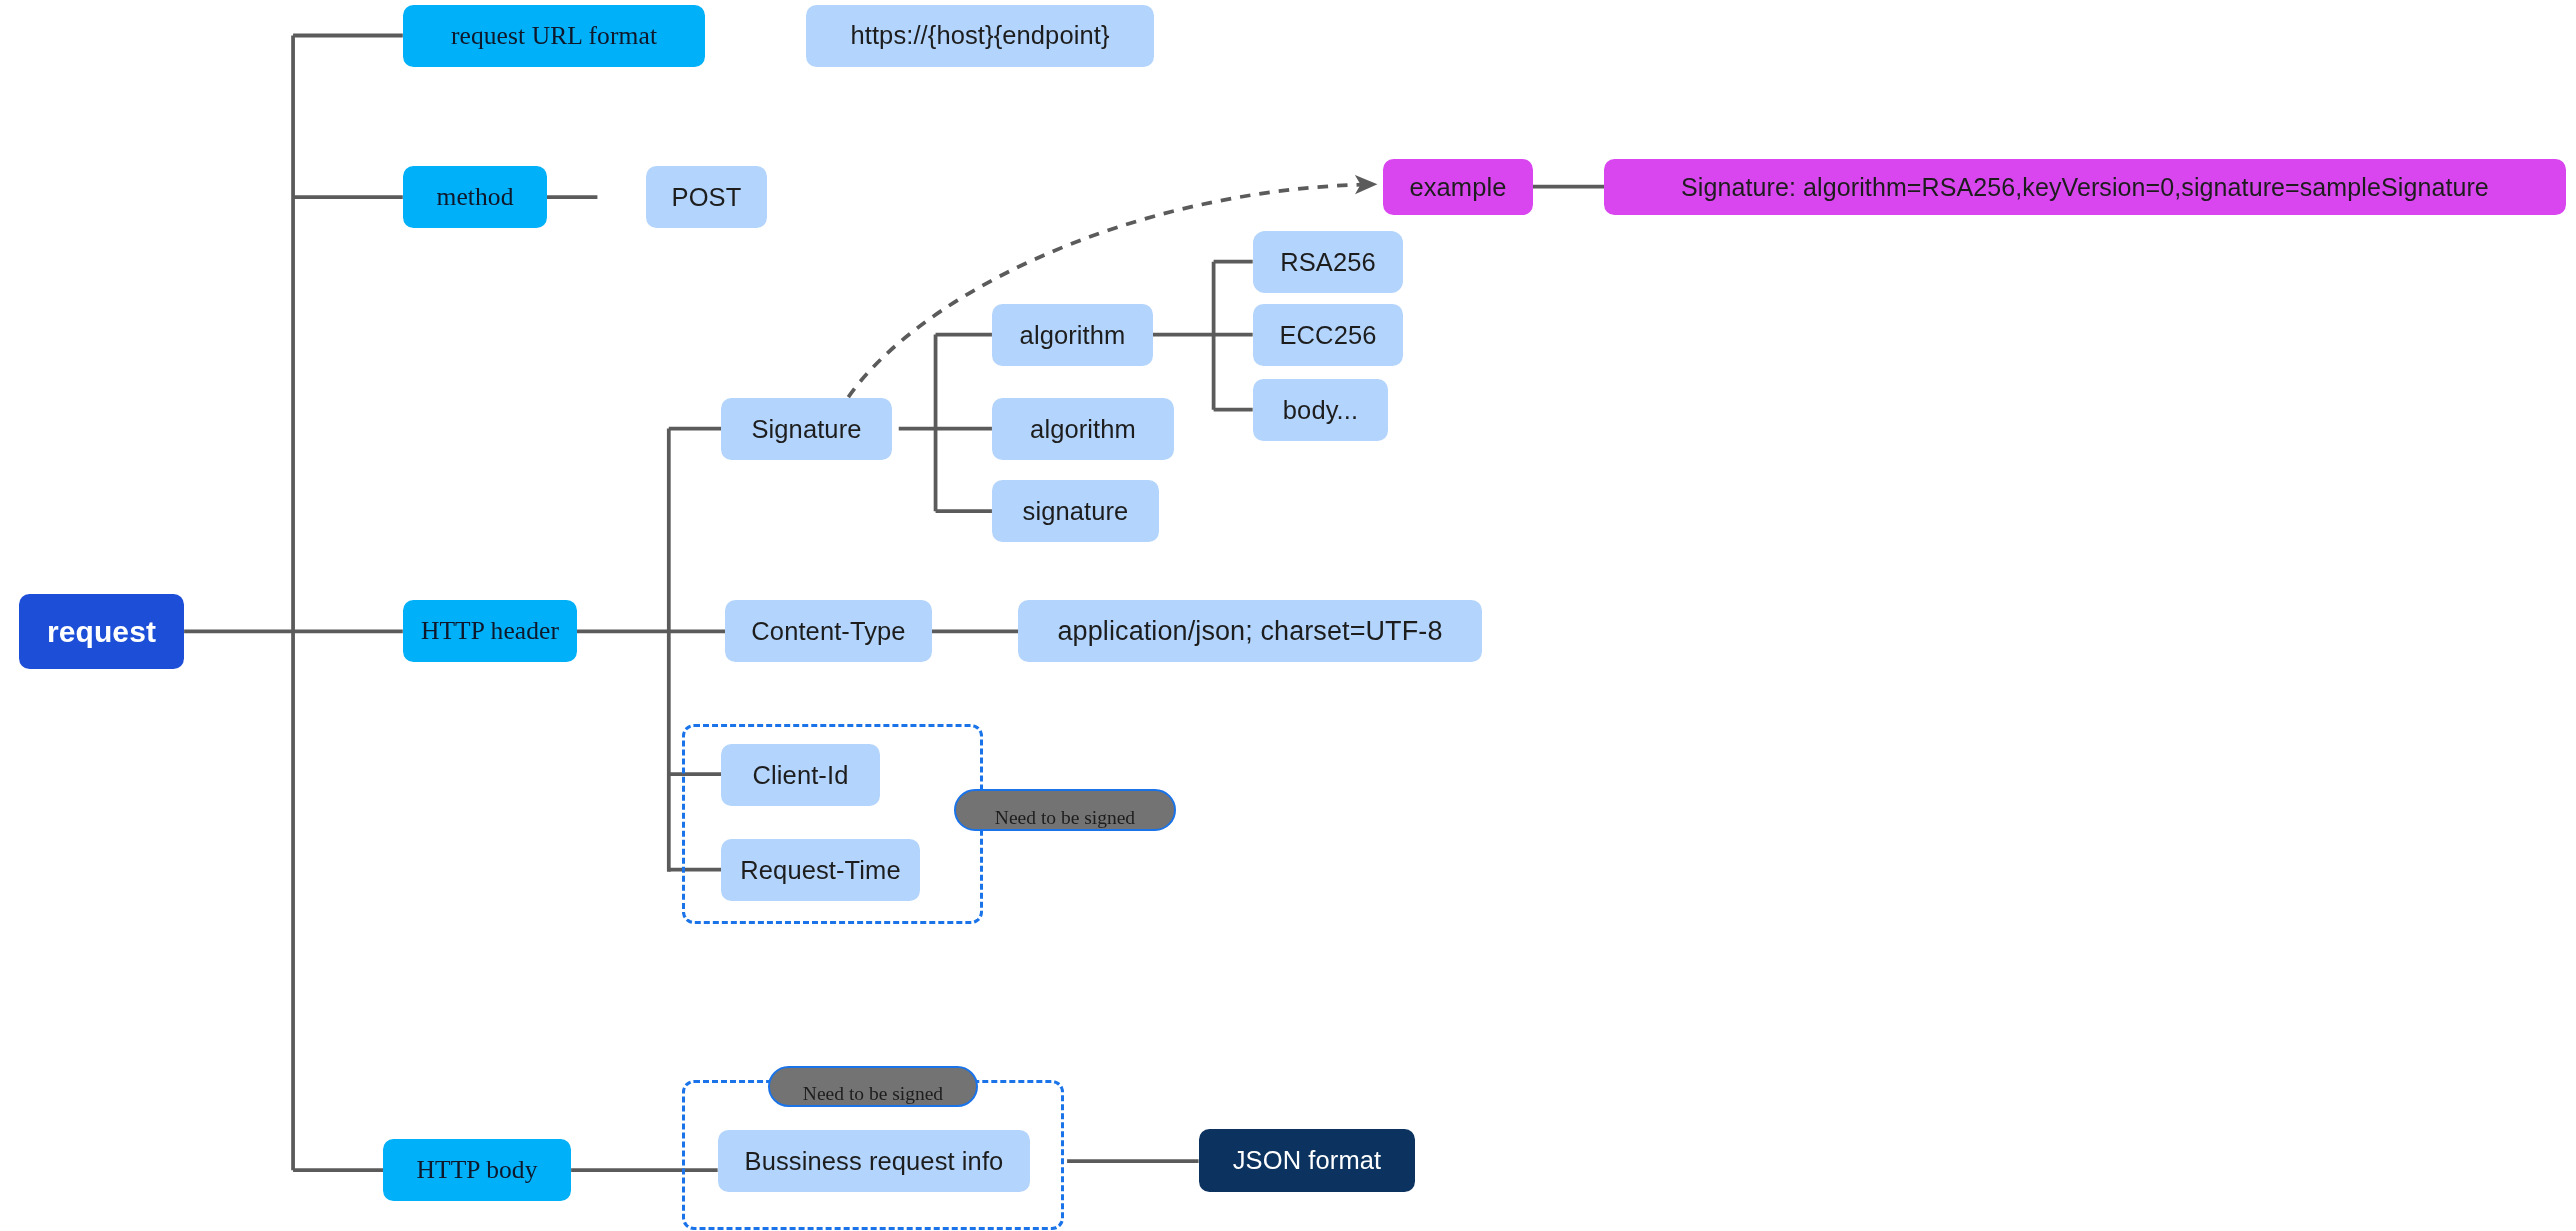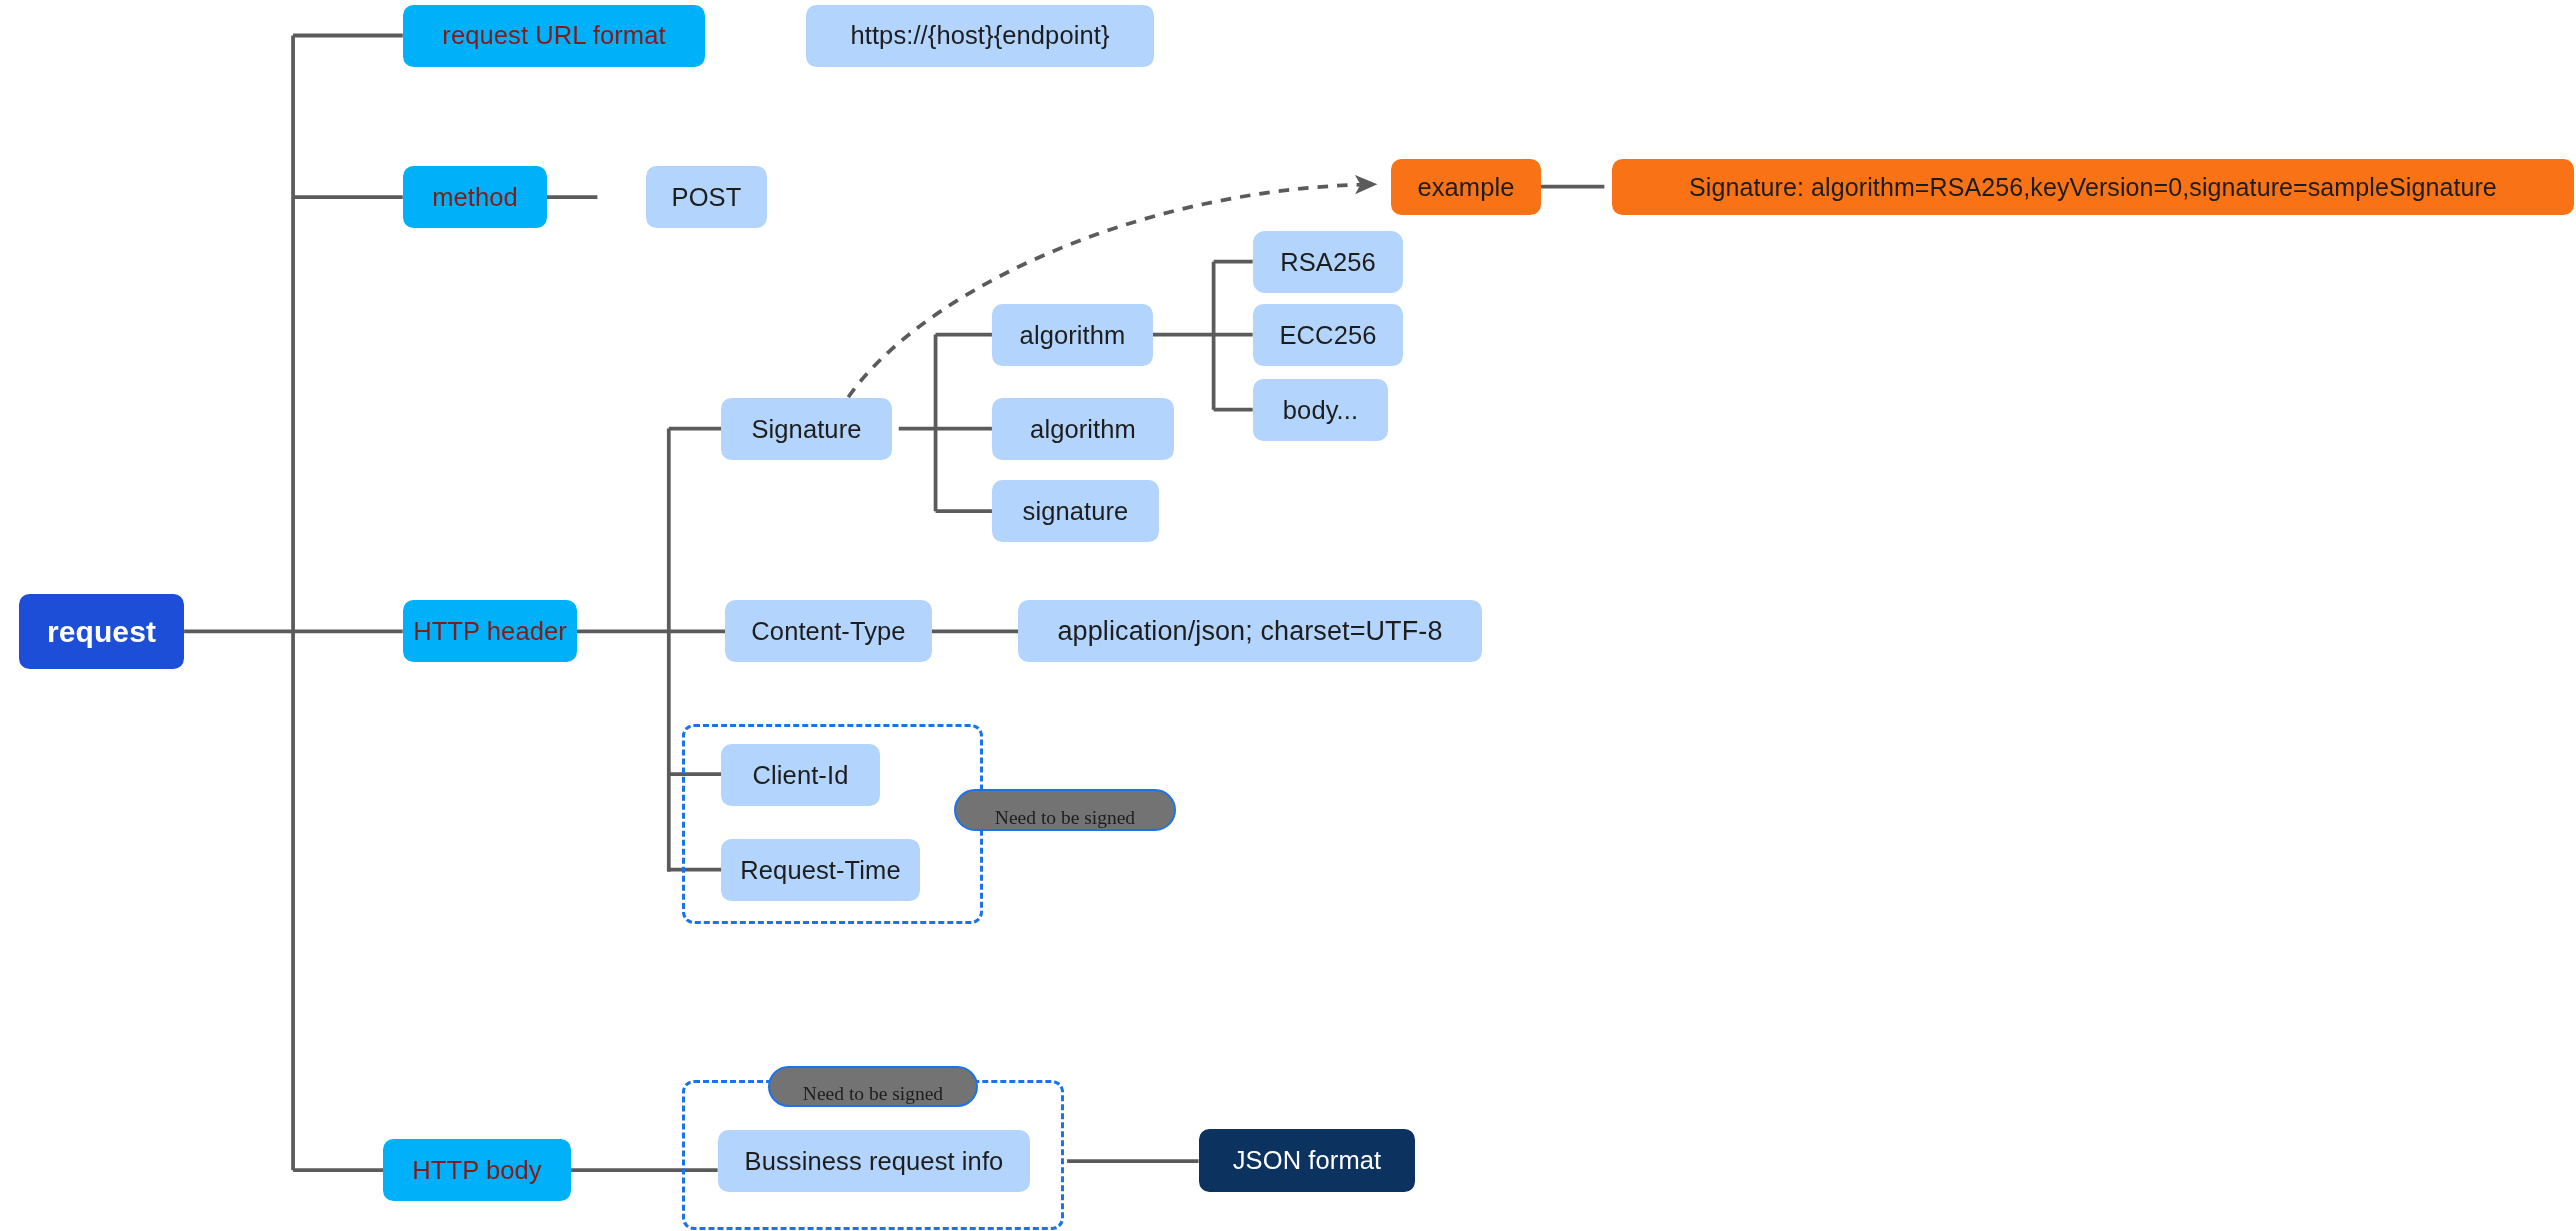--- a/index.html
+++ b/index.html
@@ -38,30 +38,30 @@
     letter-spacing: 0.1px;
   }
   
   .n-root {
     background: #1d4ed8;
     color: #ffffff;
     font-weight: bold;
   }
   .n-branch {
     background: #00B0F8;
-    color: #7f1d1d;
+    color: #0f172a;
+    font-family: Liberation Serif, serif;
   }
   .n-leaf {
     background: #B3D4FC;
     color: #1d1d1d;
   }
   .n-example {
-    background: #f97316;
+    background: #d946ef;
     color: #1d1d1d;
-    margin-left: 8px;
   }
   .n-dark {
     background: #0C3260;
     color: #ffffff;
   }
   
   .group-frame {
     position: absolute;
     box-sizing: border-box;
     border: 3px dashed #1A73E8;

